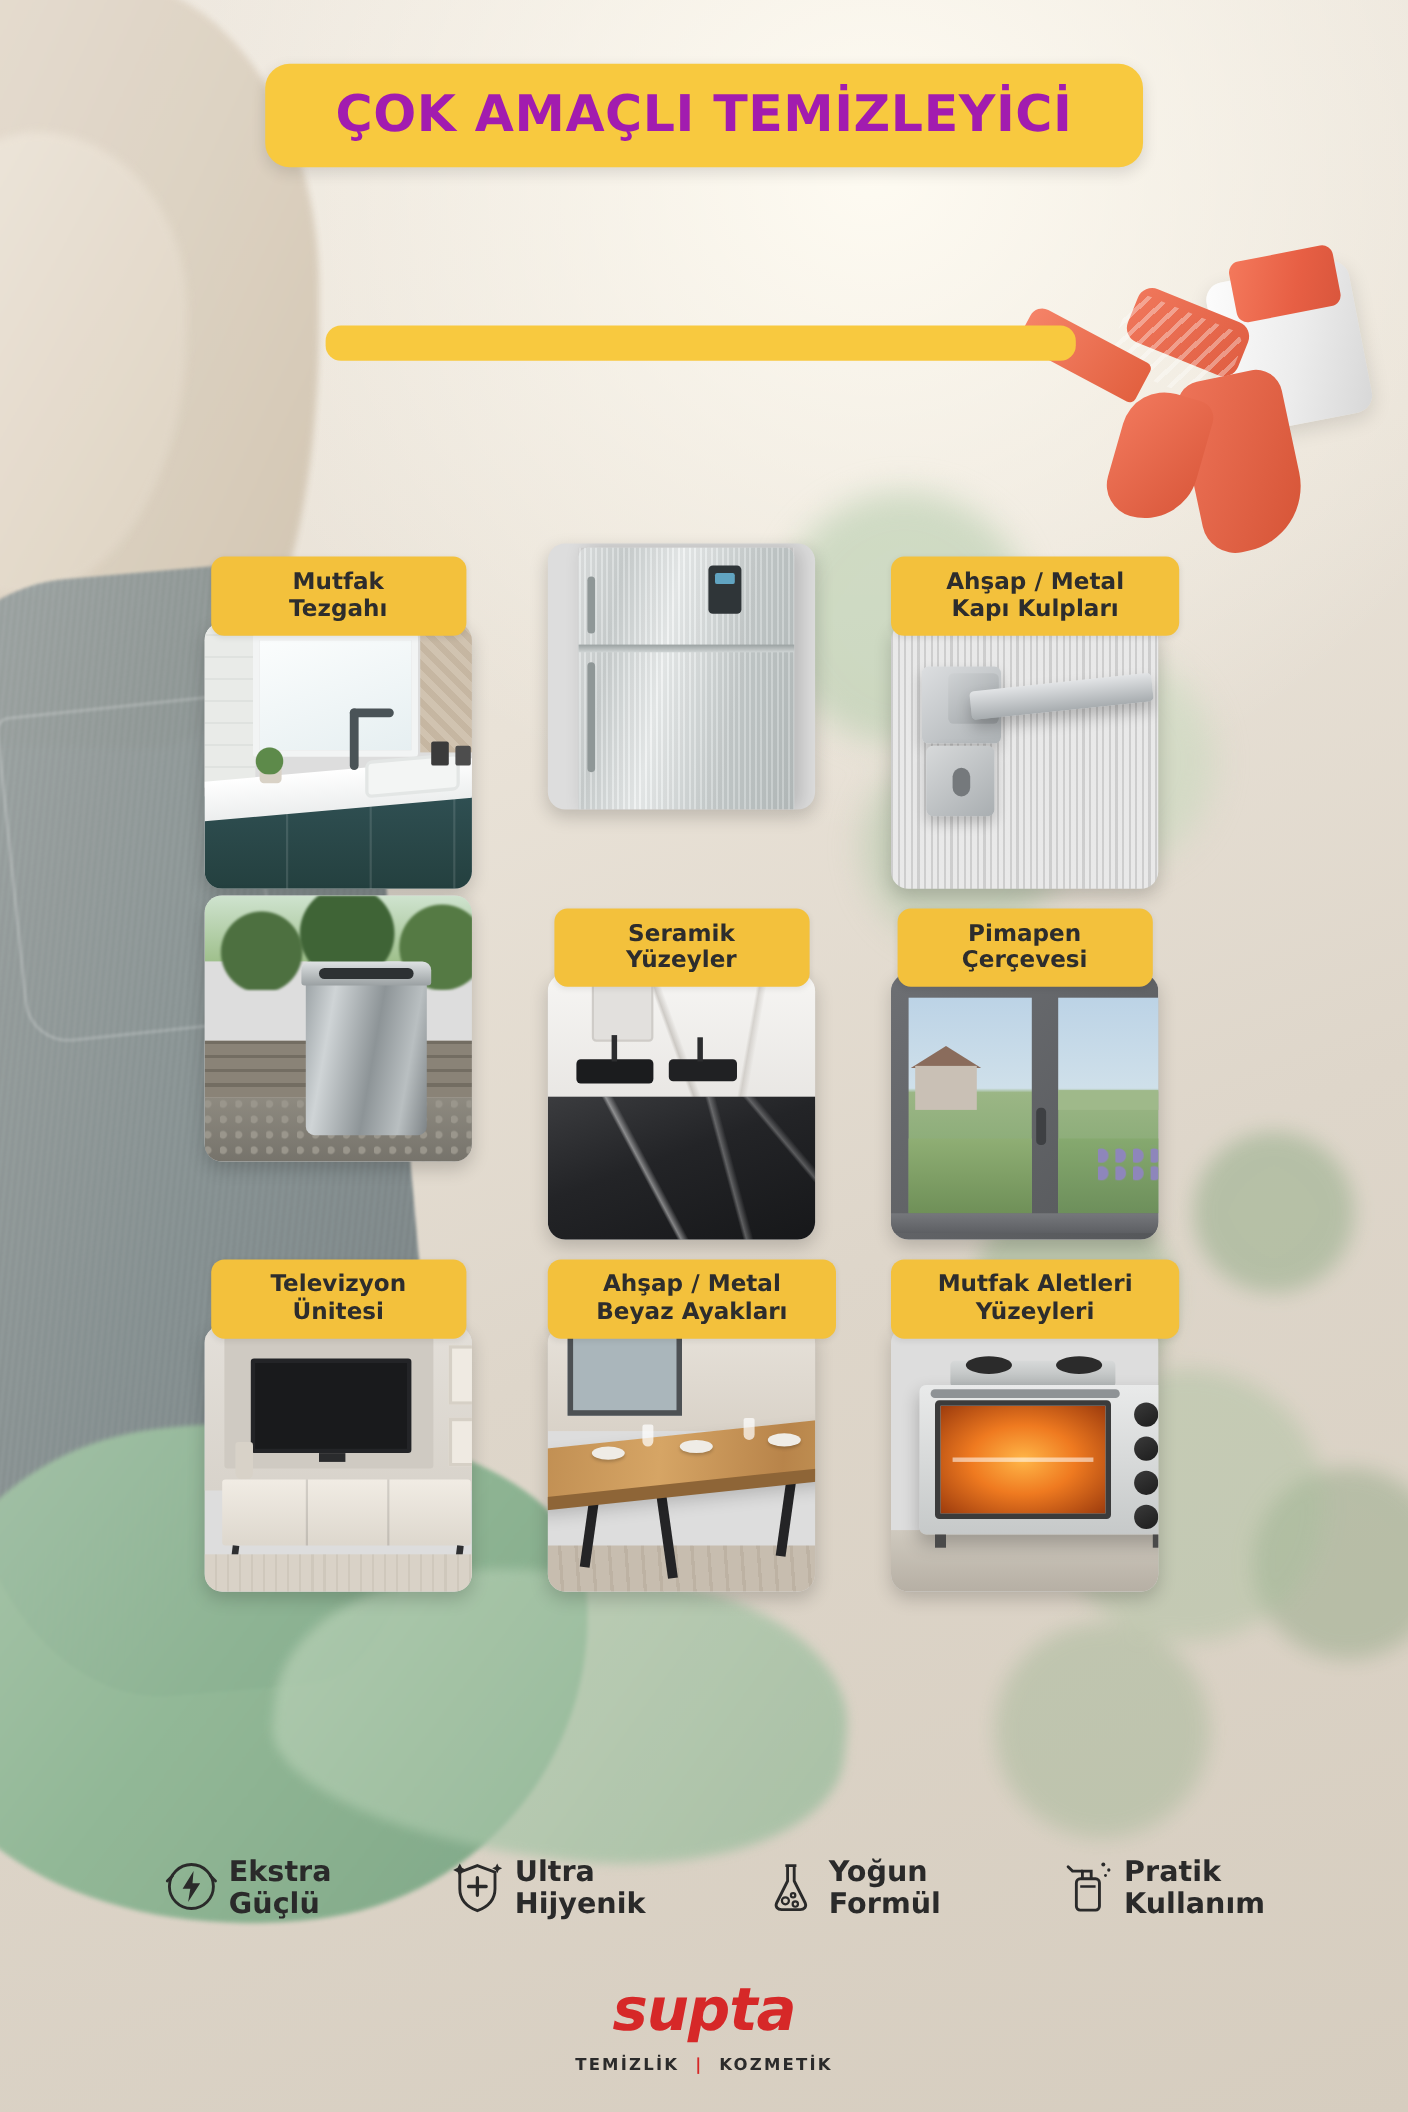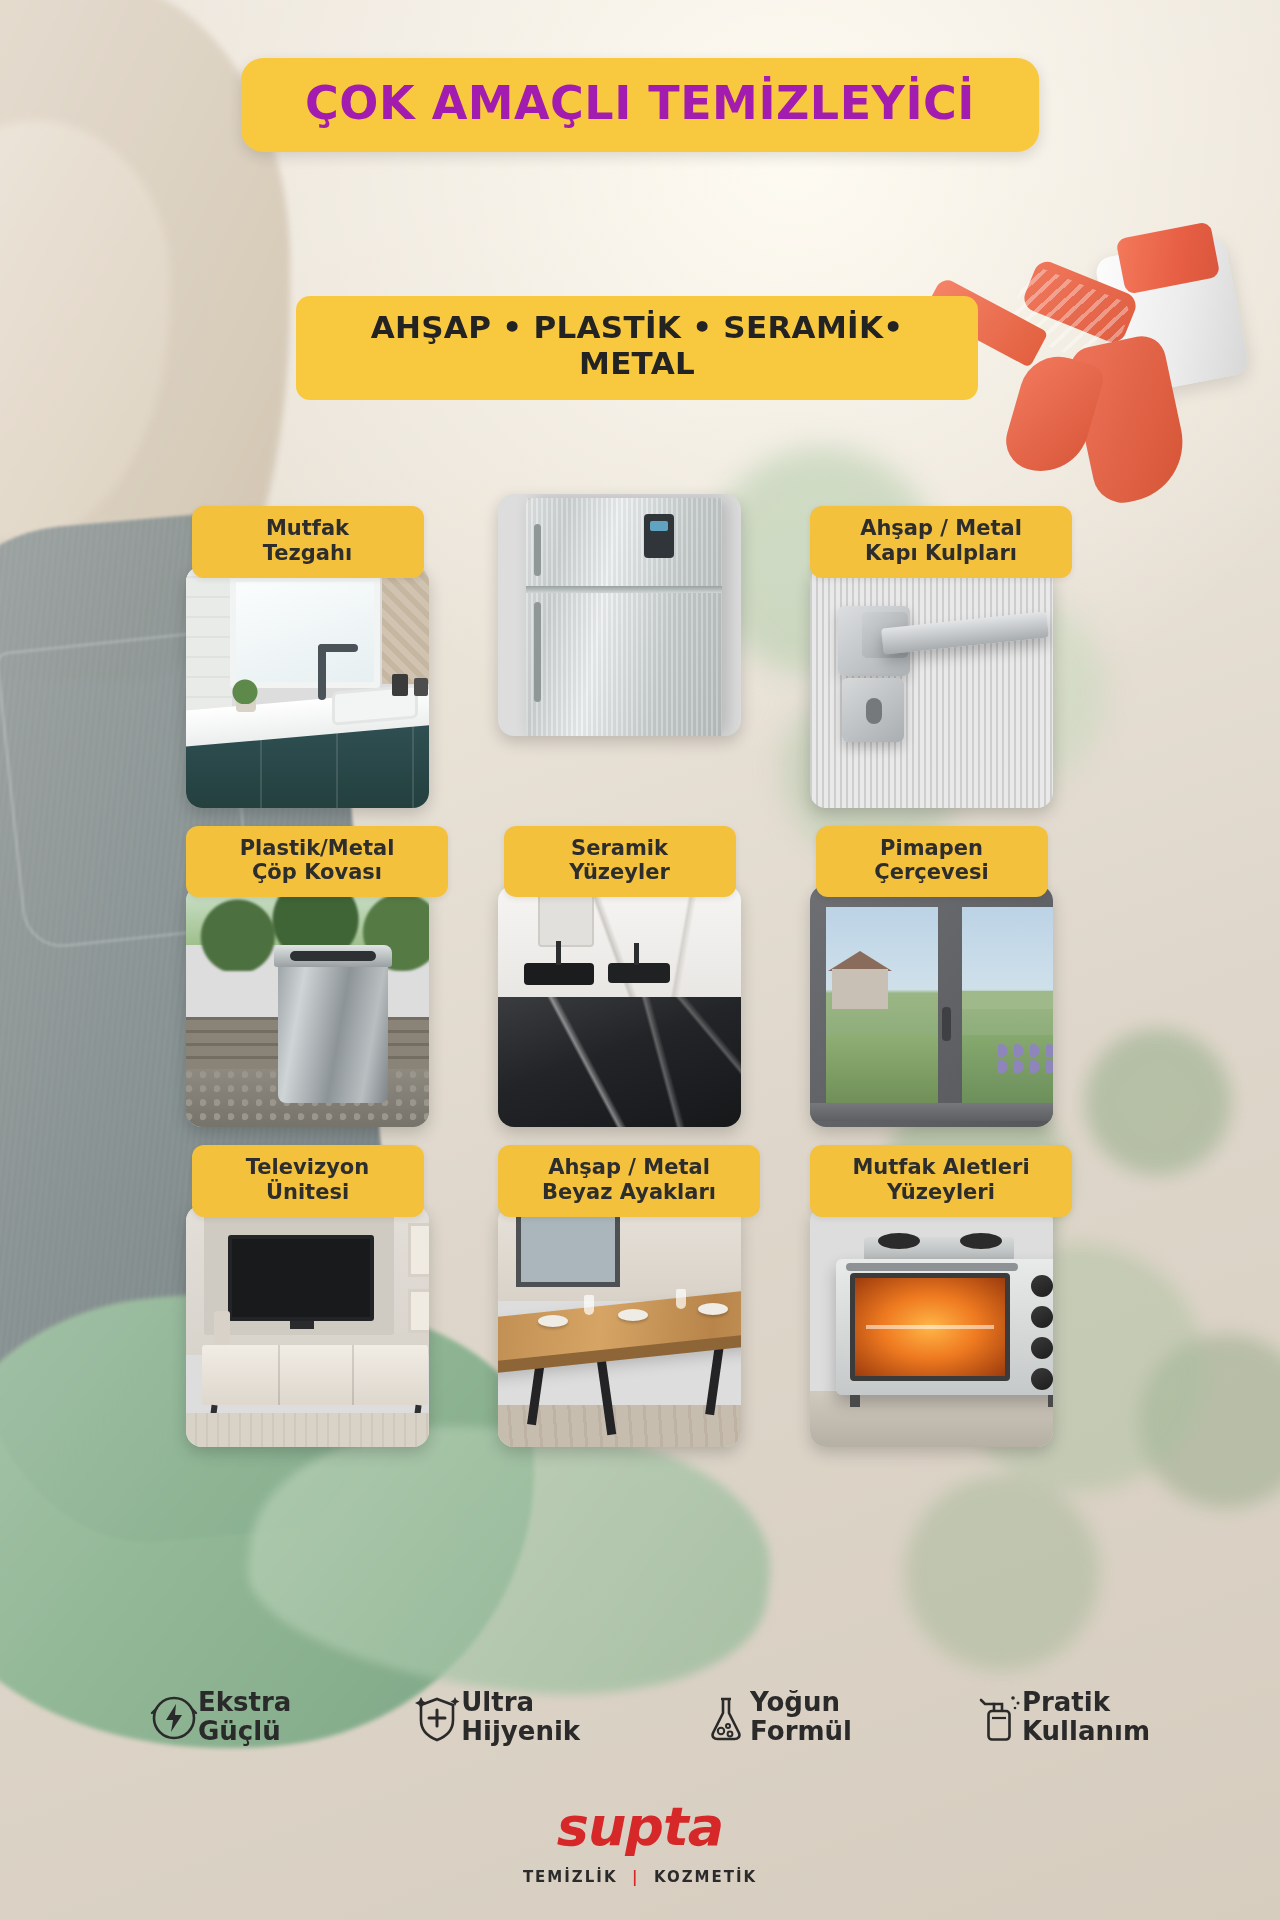--- a/index.html
+++ b/index.html
@@ -546,21 +546,21 @@
   
   .benefits {
     position: absolute;
     left: 150px;
     top: 1688px;
     width: 1000px;
     display: flex;
     justify-content: space-between;
     align-items: center;
   }
-  .benefit { display: flex; align-items: flex-end; }
+  .benefit { display: flex; align-items: flex-start; gap: 10px; }
   .benefit svg { width: 48px; height: 54px; display:block; }
   .benefit .txt {
     font-size: 26px;
     font-weight: 700;
     color: #2a2a2a;
     line-height: 1.1;
   }
 
   
   .brand {
@@ -612,21 +612,20 @@
     <div class="nozzle"></div>
     <div class="grip"></div>
     <div class="trigger"></div>
   </div>
 
   <div class="title-band">
     <h1>ÇOK AMAÇLI TEMİZLEYİCİ</h1>
   </div>
 
   <div class="subtitle-band">
-    <div class="l1">AHŞAP • PLASTİK • SERAMİK• METAL</div>
   </div>
 
   <div class="grid">
 
     <div class="card">
       <div class="label">
         <div>Mutfak</div>
         <div>Tezgahı</div>
       </div>
       <div class="photo p-kitchen">
@@ -668,24 +667,20 @@
         <div class="tex"></div>
         <div class="plate"></div>
         <div class="rose"></div>
           <div class="keyhole"></div>
         <div class="lever2"></div>
         <div class="lever"></div>
       </div>
     </div>
 
     <div class="card wide">
-      <div class="label">
-        <div>Plastik/Metal</div>
-        <div>Çöp Kovası</div>
-      </div>
       <div class="photo p-bin">
         <div class="sky"></div>
           <div class="trees"></div>
         <div class="wall"></div>
           <div class="gravel"></div>
         <div class="can"></div>
           <div class="can-top"></div>
           <div class="can-hole"></div>
       </div>
     </div>

